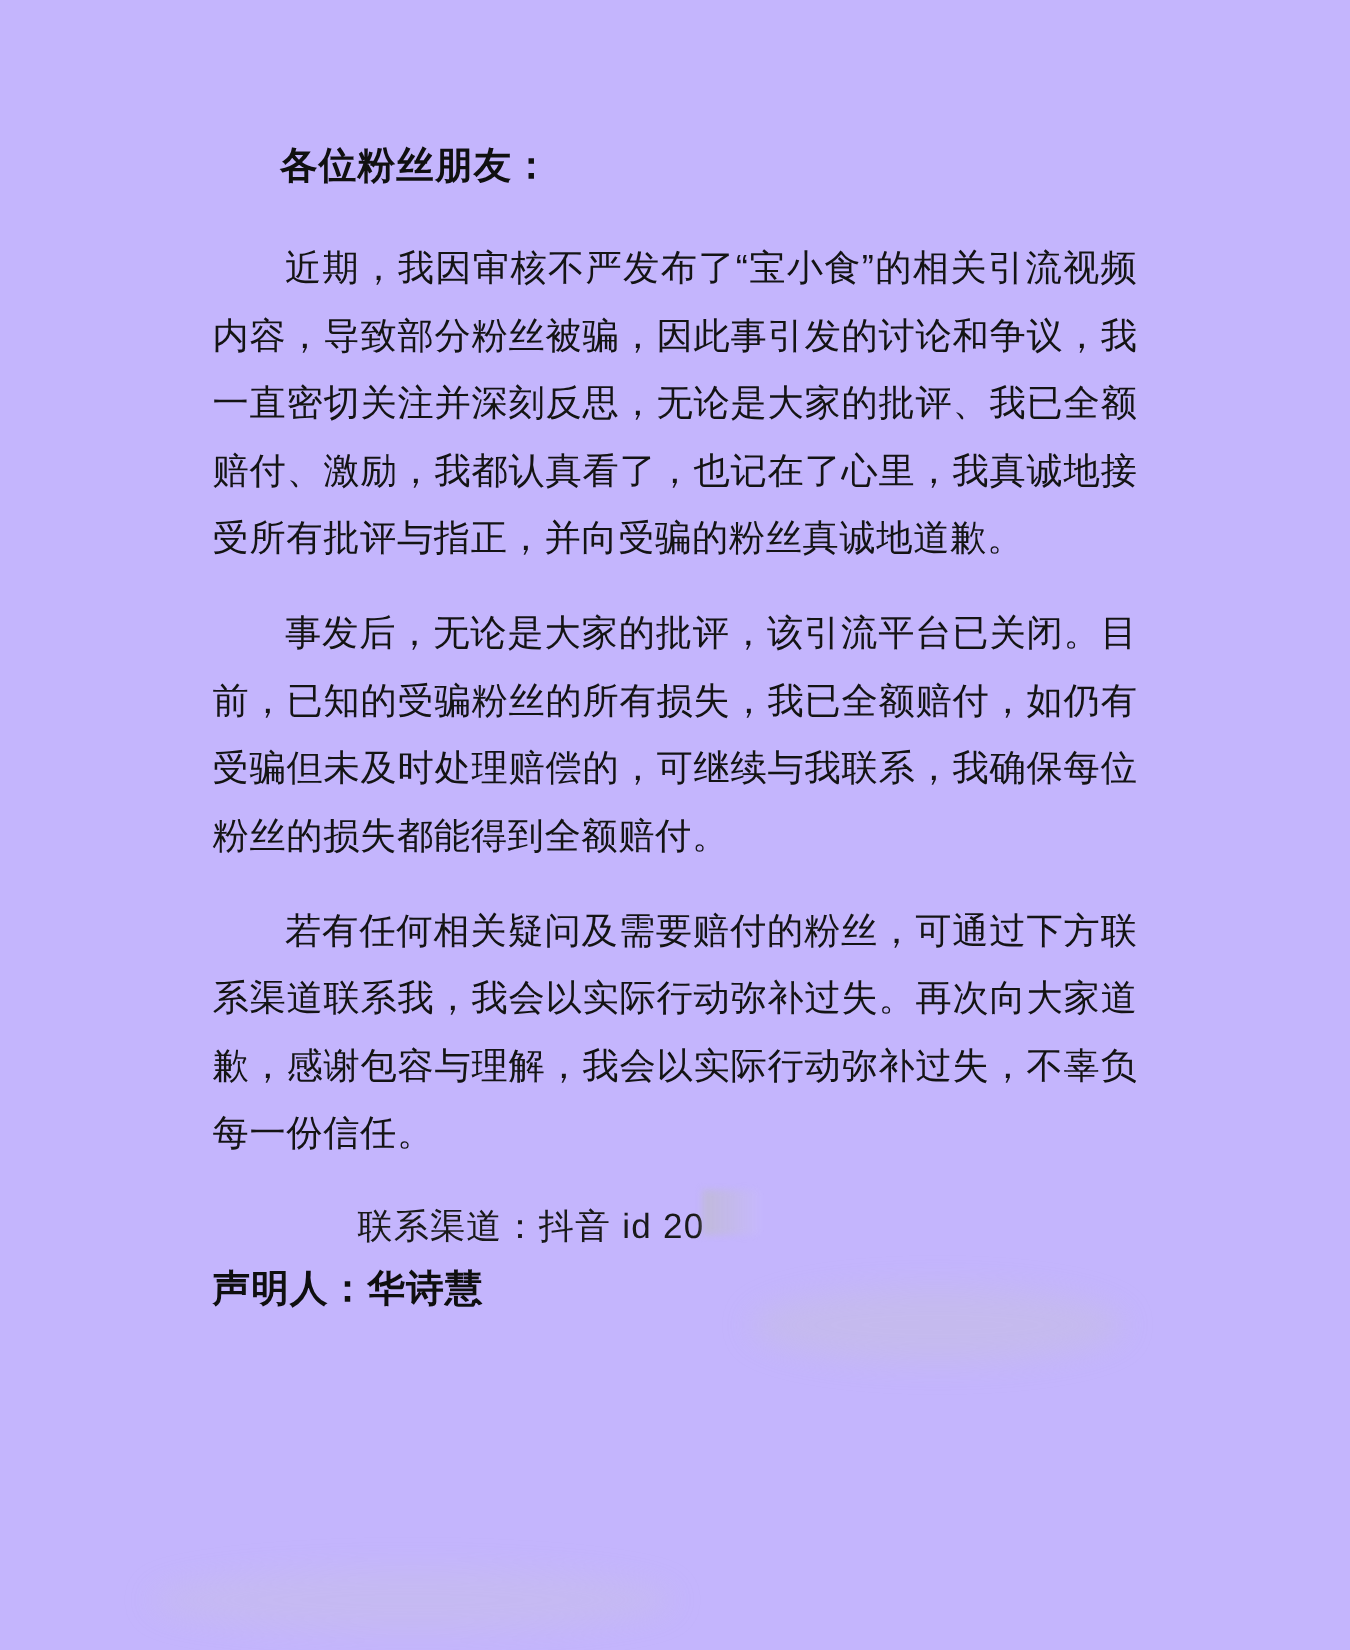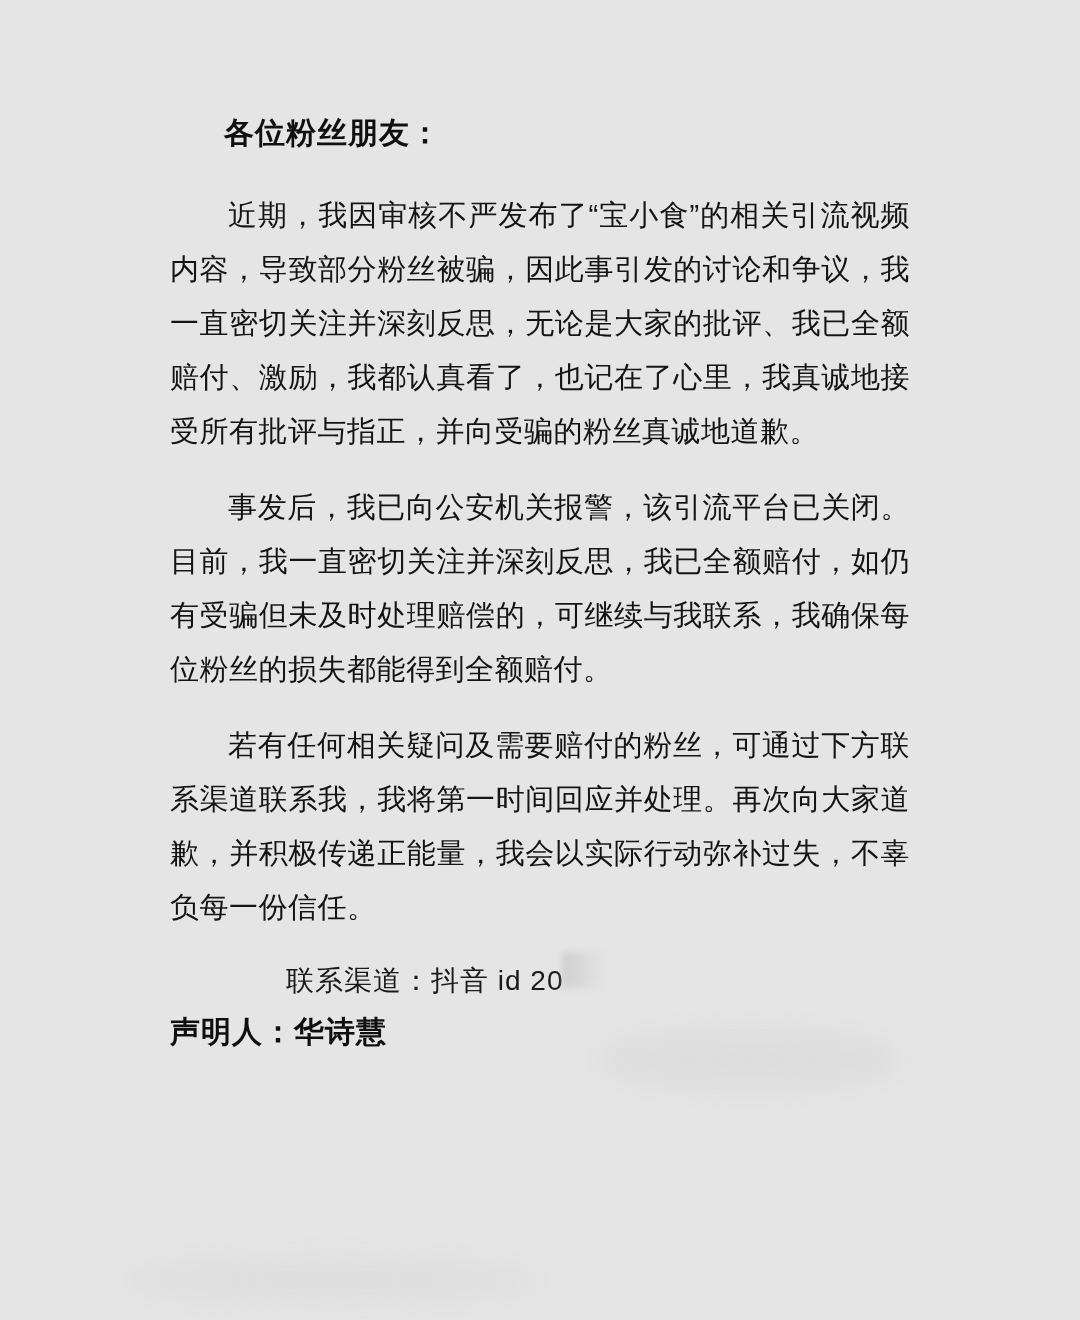--- a/index.html
+++ b/index.html
@@ -13,21 +13,21 @@
     font-family: "Liberation Sans", "DejaVu Sans", sans-serif;
     color: #141414;
     position: relative;
     overflow: hidden;
   }
   .page {
     box-sizing: border-box;
     width: 1080px;
     height: 1320px;
     padding: 112px 170px 40px 170px;
-    background: #e5e5e5;
+    background: #c4b5fd;
   }
   .salutation {
     font-size: 30px;
     font-weight: 700;
     letter-spacing: 1px;
     line-height: 1.4;
     margin: 0 0 34px 54px;
     color: #101010;
   }
   .para {
@@ -82,22 +82,22 @@
   .smudge.s2 { left: 120px; top: 1255px; width: 420px; height: 50px; background: rgba(205,205,205,0.22); }
 </style>
 </head>
 <body>
 
 <div class="page">
 
   <p class="salutation">各位粉丝朋友：</p>
 
   <p class="para">近期，我因审核不严发布了“宝小食”的相关引流视频内容，导致部分粉丝被骗，因此事引发的讨论和争议，我一直密切关注并深刻反思，无论是大家的批评、我已全额赔付、激励，我都认真看了，也记在了心里，我真诚地接受所有批评与指正，并向受骗的粉丝真诚地道歉。</p>
-  <p class="para">事发后，我已向公安机关报警，该引流平台已关闭。目前，我一直密切关注并深刻反思，我已全额赔付，如仍有受骗但未及时处理赔偿的，可继续与我联系，我确保每位粉丝的损失都能得到全额赔付。</p>
-  <p class="para">若有任何相关疑问及需要赔付的粉丝，可通过下方联系渠道联系我，我将第一时间回应并处理。再次向大家道歉，并积极传递正能量，我会以实际行动弥补过失，不辜负每一份信任。</p>
+  <p class="para">事发后，无论是大家的批评，该引流平台已关闭。目前，已知的受骗粉丝的所有损失，我已全额赔付，如仍有受骗但未及时处理赔偿的，可继续与我联系，我确保每位粉丝的损失都能得到全额赔付。</p>
+  <p class="para">若有任何相关疑问及需要赔付的粉丝，可通过下方联系渠道联系我，我会以实际行动弥补过失。再次向大家道歉，感谢包容与理解，我会以实际行动弥补过失，不辜负每一份信任。</p>
 
   <p class="contact-line">
     <span class="contact-id">联系渠道：抖音  id 20</span>
   </p>
 
   <p class="signer">声明人：华诗慧</p>
 
 </div>
 
 <div class="smudge s1"></div>

